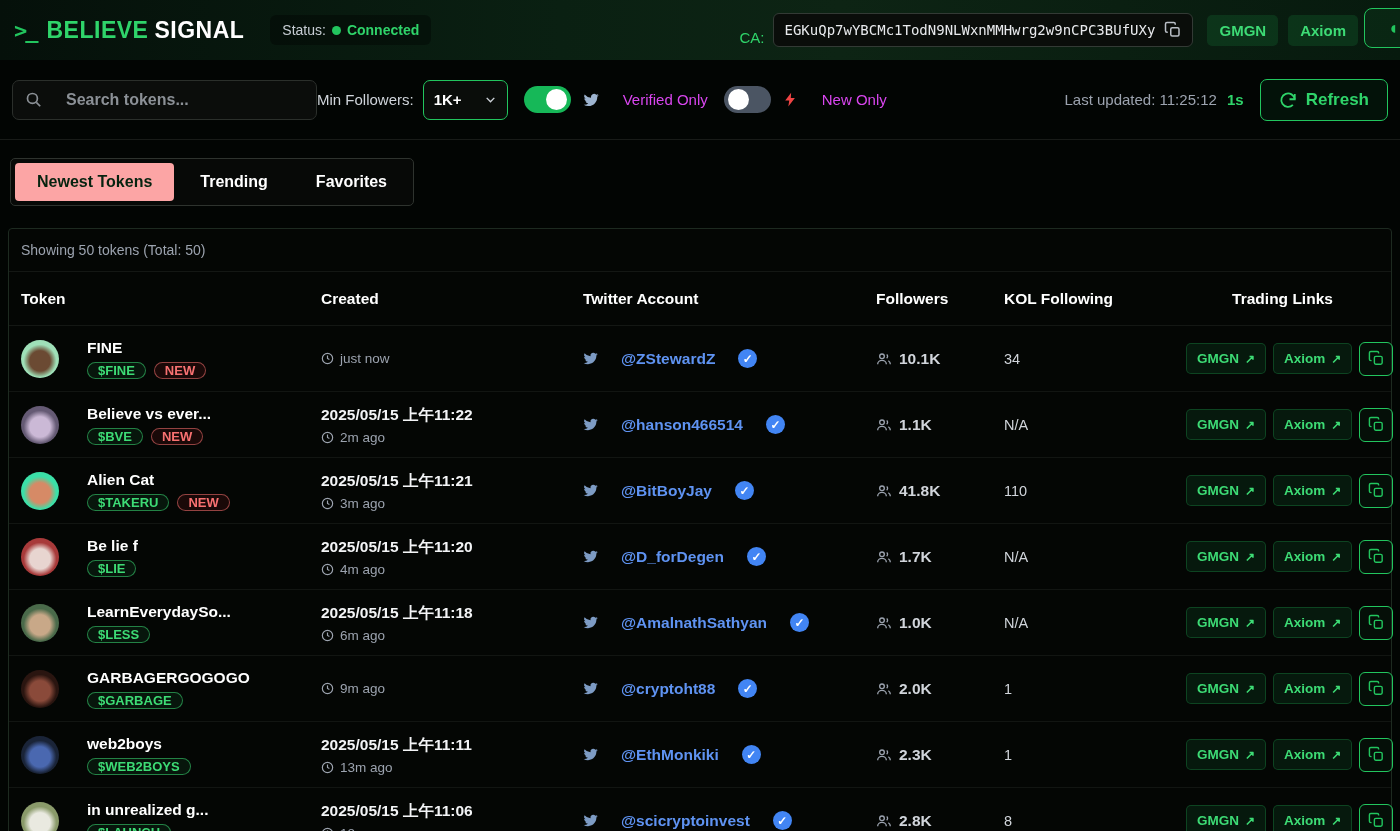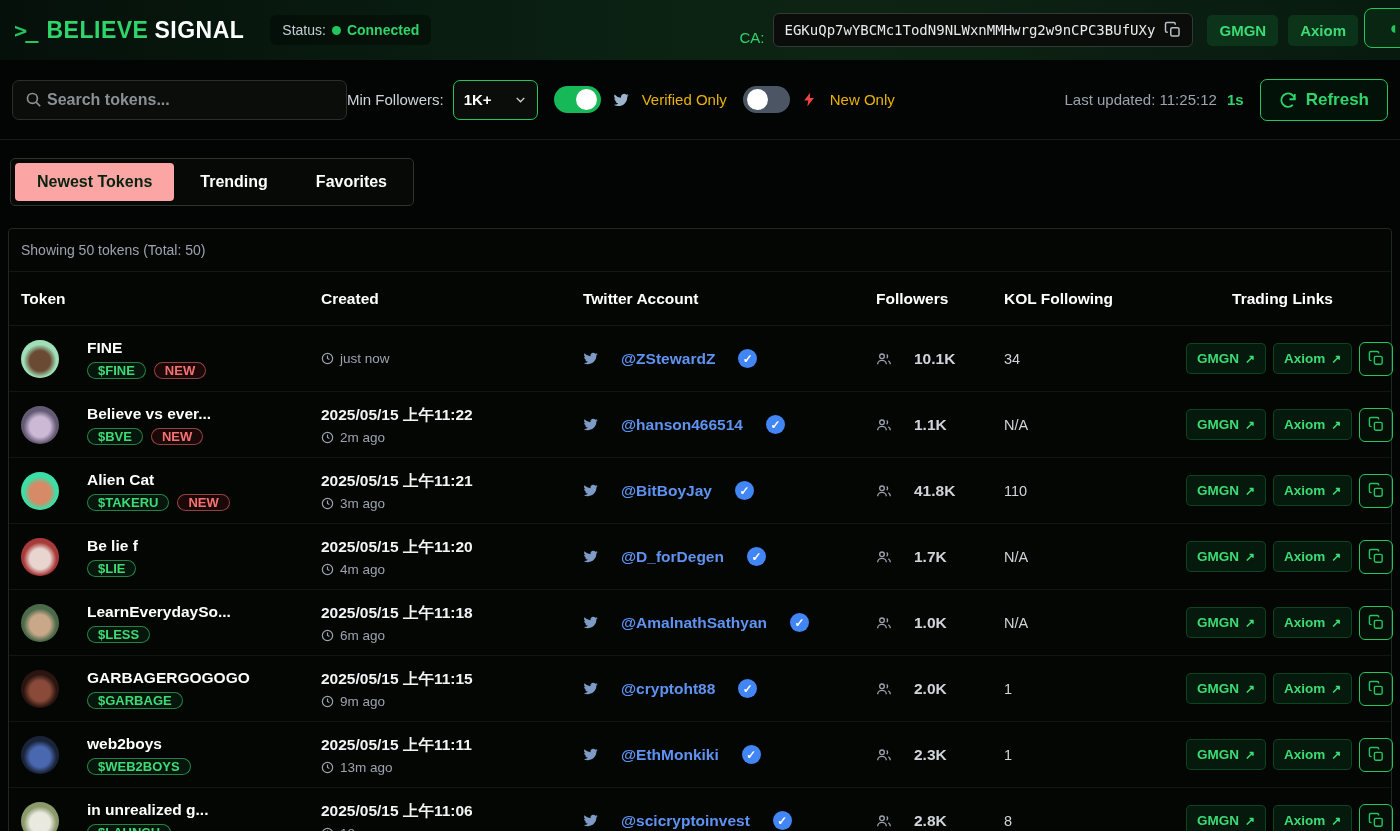--- a/index.html
+++ b/index.html
@@ -21,30 +21,30 @@
   .ca-label { color:#2fd46a; font-weight:normal; font-size:15px;margin-top:15px; }
   .ca-box { display:flex; align-items:center; gap:8px; background:#0a0d0a; border:1px solid #333a35; border-radius:6px; padding:7px 10px; }
   .ca-input { background:transparent; border:none; outline:none; color:#e8eaed; font-family:"DejaVu Sans Mono",monospace; font-size:14px; width:372px; }
   .icon-btn { background:none; border:none; cursor:pointer; display:flex; align-items:center; padding:0; }
   .hdr-links { display:flex; gap:10px; margin-right:28px; }
   .hdr-link { background:rgba(34,197,94,.14); color:#3ddb75; font-weight:bold; font-size:15px; text-decoration:none; padding:7px 12px; border-radius:5px; }
   .edge-btn { position:absolute; right:-22px; top:8px; width:58px; height:40px; border:1px solid #22c55e; border-radius:8px; background:rgba(34,197,94,.08); color:#22c55e; font-size:18px; }
 
   
   .filterbar { height:80px; display:flex; align-items:center; padding:0 12px; border-bottom:1px solid #181b18; }
-  .search-box { display:flex; align-items:center; gap:5px; width:335px; height:40px; background:#0b0d0b; border:1px solid #2b2f2b; border-radius:7px; padding:0 12px; }
+  .search-box { display:flex; align-items:center; gap:24px; width:305px; height:40px; background:#0b0d0b; border:1px solid #2b2f2b; border-radius:7px; padding:0 12px; }
   .search-input { flex:1; background:transparent; border:none; outline:none; color:#e5e7eb; font-size:16px; }
   .search-input::placeholder { color:#8b9096; font-weight:bold; }
   .flt-label { color:#cfd4da; font-size:15px; margin-left:0; }
   .mf-select { margin-left:9px; display:flex; align-items:center; justify-content:space-between; width:85px; height:40px; border:1.5px solid #22c55e; border-radius:7px; background:#0a0d0a; color:#fff; font-weight:bold; font-size:15px; padding:0 10px; cursor:pointer; }
   .toggle { width:47px; height:27px; border-radius:14px; background:#4b5563; position:relative; margin-left:16px; cursor:pointer; flex:none; }
   .toggle .knob { position:absolute; top:3px; left:4px; width:21px; height:21px; border-radius:50%; background:#fff; transition:left .1s; }
   .toggle.on { background:#16b858; }
   .toggle.on .knob { left:22px; }
-  .flt-item { display:flex; align-items:center; gap:13px; margin-left:12px; color:#eab308; font-size:15px;text-align:right; }
+  .flt-item { display:flex; align-items:center; gap:24px; margin-left:12px; color:#d946ef; font-size:15px;text-align:right; }
   .updated { margin-left:auto; font-size:15px; color:#9ca3af; }
   .updated .interval { color:#2fd46a; font-weight:bold; margin-left:6px; }
   .refresh-btn { margin-left:16px; display:flex; align-items:center; gap:9px; height:42px; padding:0 18px; background:rgba(34,197,94,.07); border:1px solid #22c55e; border-radius:7px; color:#2fd46a; font-size:17px; font-weight:bold; cursor:pointer; }
 
   
   .tabs-row { padding:18px 10px 0 10px; }
   .tabs { display:inline-flex; border:1px solid #2e332e; background:#070907; border-radius:5px; padding:4px; gap:4px; }
   .tab { border:none; background:transparent; color:#fff; font-size:16px; font-weight:bold; padding:10px 22px; border-radius:4px; cursor:pointer; }
   .tab.active { background:#fca5a5; color:#06230f; }
 
@@ -59,21 +59,21 @@
   .token-name { font-size:15.5px; font-weight:bold; color:#fff; margin-bottom:5px; }
   .badges { display:flex; gap:8px; }
   .badge { font-size:13px; font-weight:bold; padding:0 10px; border-radius:999px; }
   .badge.ticker { color:#3ddb75; border:1px solid rgba(61,219,117,.55); background:rgba(22,101,52,.18); }
   .badge.new { color:#f87171; border:1px solid rgba(248,113,113,.55); background:rgba(127,29,29,.18); }
   .created-date { font-size:15.5px; font-weight:bold; color:#f3f4f6; margin-bottom:4px; }
   .created-ago { display:flex; align-items:center; gap:6px; color:#9ca3af; font-size:13.5px; }
   .twitter-cell { display:flex; align-items:center; gap:23px; cursor:pointer; }
   .handle { color:#5f93f2; font-size:15.5px; font-weight:bold; }
   .verified { width:19px; height:19px; border-radius:50%; background:#4285f4; color:#fff; font-size:12px; font-weight:bold; display:flex; align-items:center; justify-content:center; }
-  .followers-cell { display:flex; align-items:center; gap:22px; color:#d1d5db; font-size:15.5px; font-weight:bold; }
+  .followers-cell { display:flex; align-items:center; gap:7px; color:#d1d5db; font-size:15.5px; font-weight:bold; }
   .kol-cell { color:#d1d5db; font-size:14.5px; }
   .trading-cell { display:flex; justify-content:flex-end; align-items:center; gap:7px; }
   .trade-btn { display:flex; align-items:center; gap:6px; background:rgba(34,197,94,.10); border:1px solid rgba(34,197,94,.25); color:#3ddb75; font-size:13.5px; font-weight:bold; text-decoration:none; padding:7px 10px; border-radius:5px; cursor:pointer; }
   .trade-btn .arrow { font-size:12px; }
   .copy-btn { width:34px; height:34px; border:1px solid #22c55e; border-radius:6px; background:rgba(34,197,94,.05); display:flex; align-items:center; justify-content:center; cursor:pointer; }
   svg { display:block; }
 </style>
 </head>
 <body>
 
@@ -510,21 +510,20 @@
       <div class="avatar" style="background: radial-gradient(circle at 50% 55%, rgb(138, 74, 58) 0px, rgb(138, 74, 58) 36%, rgb(42, 21, 16) 58%);"></div>
       <div>
         <div class="token-name">GARBAGERGOGOGO</div>
         <div class="badges">
           <span class="badge ticker">$GARBAGE</span>
 
         </div>
       </div>
     </div>
     <div>
-      <div class="created-date">2025/05/15 上午11:15</div>
       <div class="created-ago">
         <span>
           <svg width="13" height="13" viewBox="0 0 24 24" fill="none" stroke="#9ca3af" stroke-width="2.2">
                 <circle cx="12" cy="12" r="9.5"></circle>
                 <polyline points="12 6.5 12 12 15.5 14"></polyline>
               </svg>
         </span>
         <span>9m ago</span>
       </div>
     </div>

